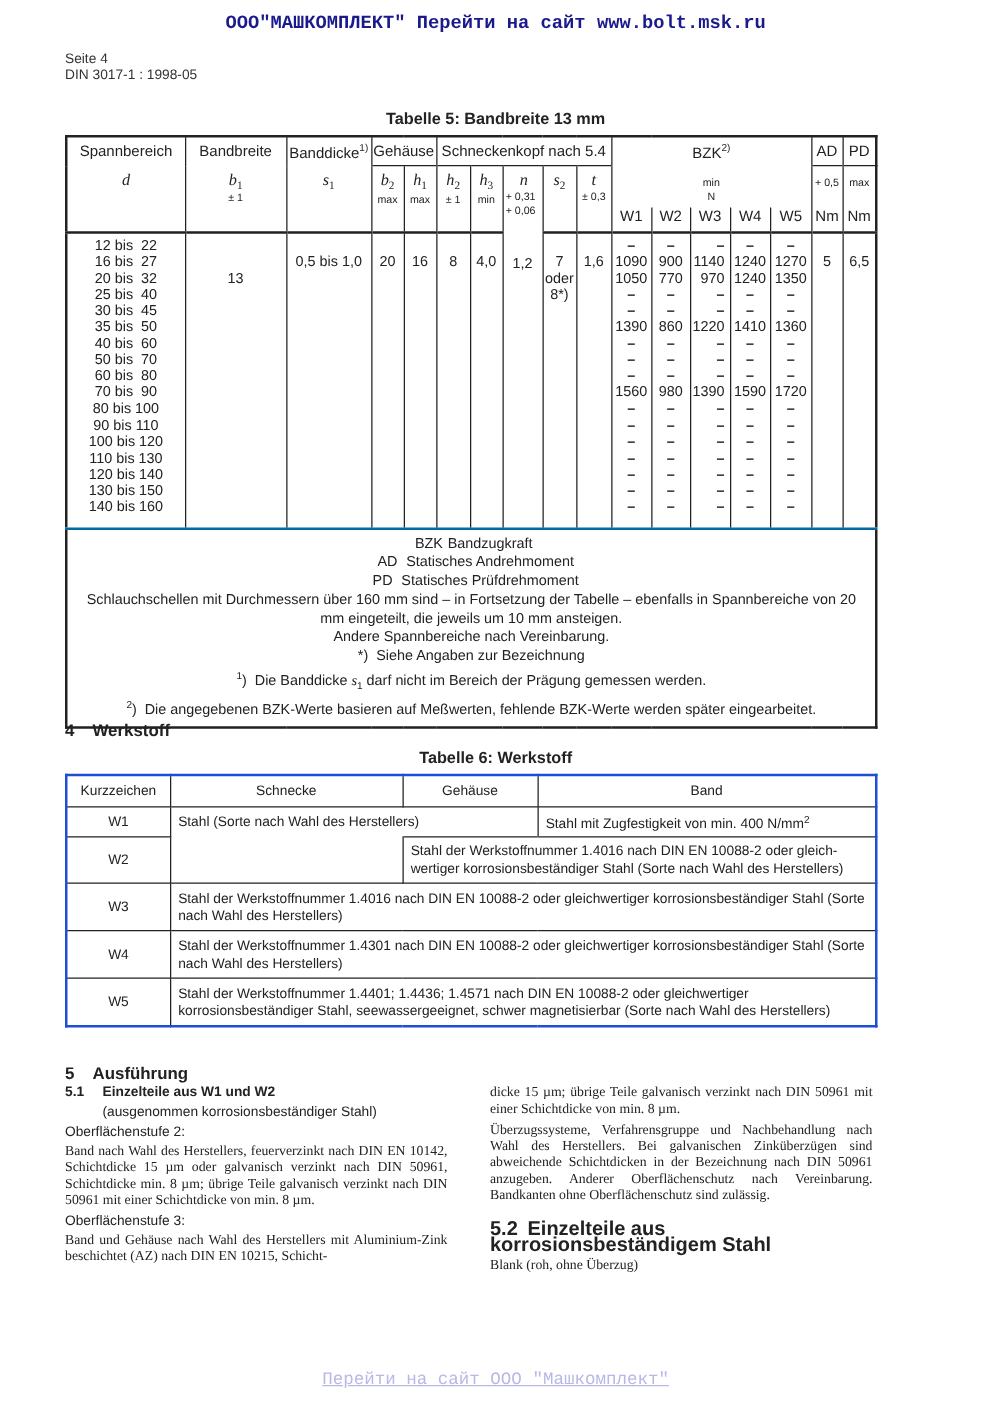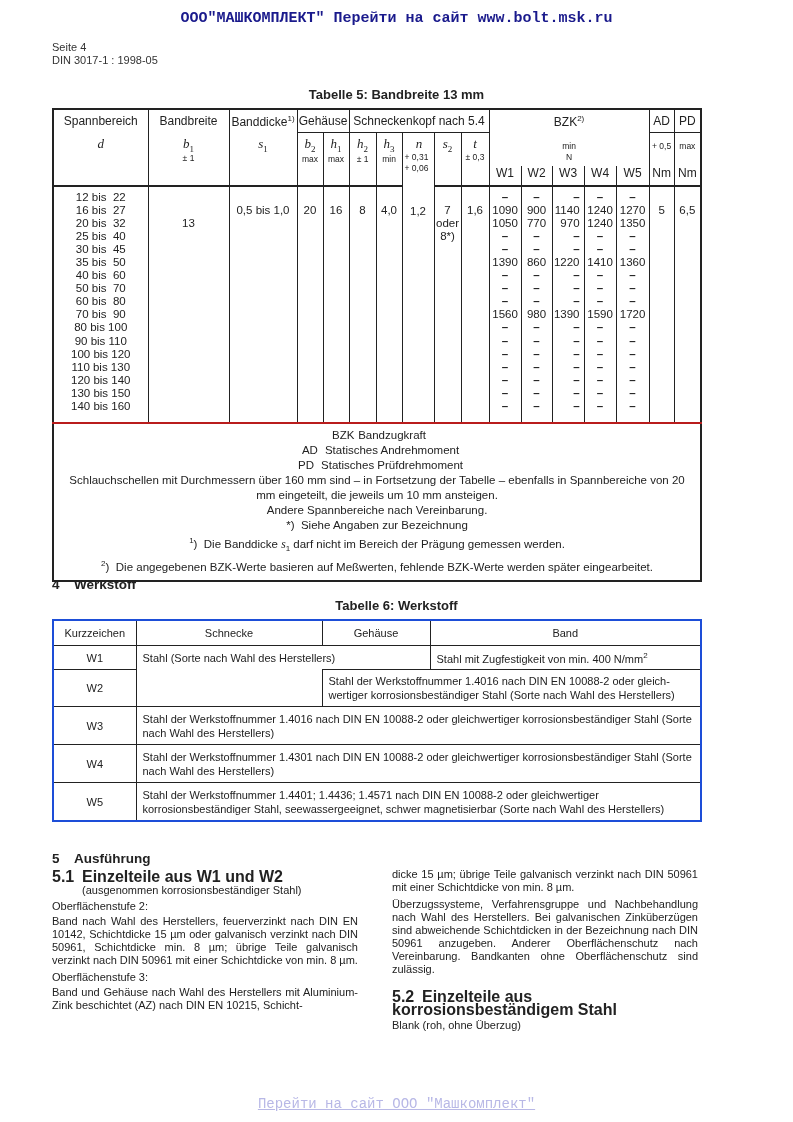--- a/index.html
+++ b/index.html
@@ -21,46 +21,46 @@
   .sym sub { font-size: 9px; font-style: normal; }
   .tol { font-size: 8.5px; display: block; line-height: 11px; }
   .wlbl { font-size: 12px; display: block; }
   .bodyrow td { border-top: 2px solid #222; padding-top: 4px !important; }
   .bodyrow td.nocut { border-top: none; }
   .rng { text-align: right; padding-right: 12px; line-height: 13.1px; font-size: 11.5px; }
   .rng div { white-space: pre; }
   .col { line-height: 13.1px; }
   .col div { height: 13.1px; }
   .dash { font-weight: bold; }
-  .notes td { border-top: 2px solid #b91c1c; text-align: center; padding: 4px 6px 6px 6px !important; font-size: 11px; line-height: 15px; }
+  .notes td { border-top: 2px solid #0369a1; text-align: center; padding: 4px 6px 6px 6px !important; font-size: 11px; line-height: 15px; }
   .notes .abbr { display: inline-block; width: 30px; }
   .notes sup { font-size: 8px; }
 
   .h4 { position: absolute; left: 52px; top: 577px; font-weight: bold; font-size: 13.5px; color: #222; }
   .h4 .num { display: inline-block; width: 22px; }
 
   
   #t6 { position: absolute; left: 52px; top: 619px; width: 648px; border: 2px solid #1d4ed8; table-layout: fixed; }
   #t6 td { border: 1px solid #222; font-size: 11px; line-height: 14px; padding: 2px 6px; color: #222; vertical-align: middle; }
   #t6 td.c { text-align: center; }
   #t6 tr.r-hdr td { height: 20px; }
   #t6 tr.r-w1 td { height: 19px; }
   #t6 tr.r-w2 td { height: 32px; }
   #t6 tr.r-w3 td, #t6 tr.r-w4 td, #t6 tr.r-w5 td { height: 33px; }
   #t6 td.noborder-b { border-bottom: none; }
   #t6 td.noborder-t { border-top: none; }
 
   
   .s5 { position: absolute; left: 52px; top: 851px; font-weight: bold; font-size: 13.5px; }
   .s5 .num { display: inline-block; width: 22px; }
-  .s51 { position: absolute; left: 52px; top: 868px; font-weight: bold; font-size: 16px; }
+  .s51 { position: absolute; left: 52px; top: 868px; font-weight: bold; font-size: 11px; }
   .s51 .num { display: inline-block; width: 30px; }
   .colL { position: absolute; left: 52px; top: 884px; width: 306px; font-size: 11px; line-height: 13px; color: #222; }
   .colR { position: absolute; left: 392px; top: 868px; width: 306px; font-size: 11px; line-height: 13px; color: #222; }
-  .para { text-align: justify; margin: 0 0 4px 0; }
+  .para { text-align: justify; margin: 0 0 4px 0; font-family: Liberation Serif, serif; }
   .indent { padding-left: 30px; margin: 0 0 3px 0; }
   .lbl { margin: 0 0 2px 0; }
   .s52 { font-weight: bold; font-size: 16px; margin: 14px 0 3px 0; }
   .s52 .num { display: inline-block; width: 30px; }
   .footer-link { position: absolute; top: 1096px; left: 0; width: 793px; text-align: center;
                  font-family: "Liberation Mono", monospace; font-size: 14px; color: #b8b8e6; text-decoration: underline; }
 </style>
 </head>
 <body>
 

